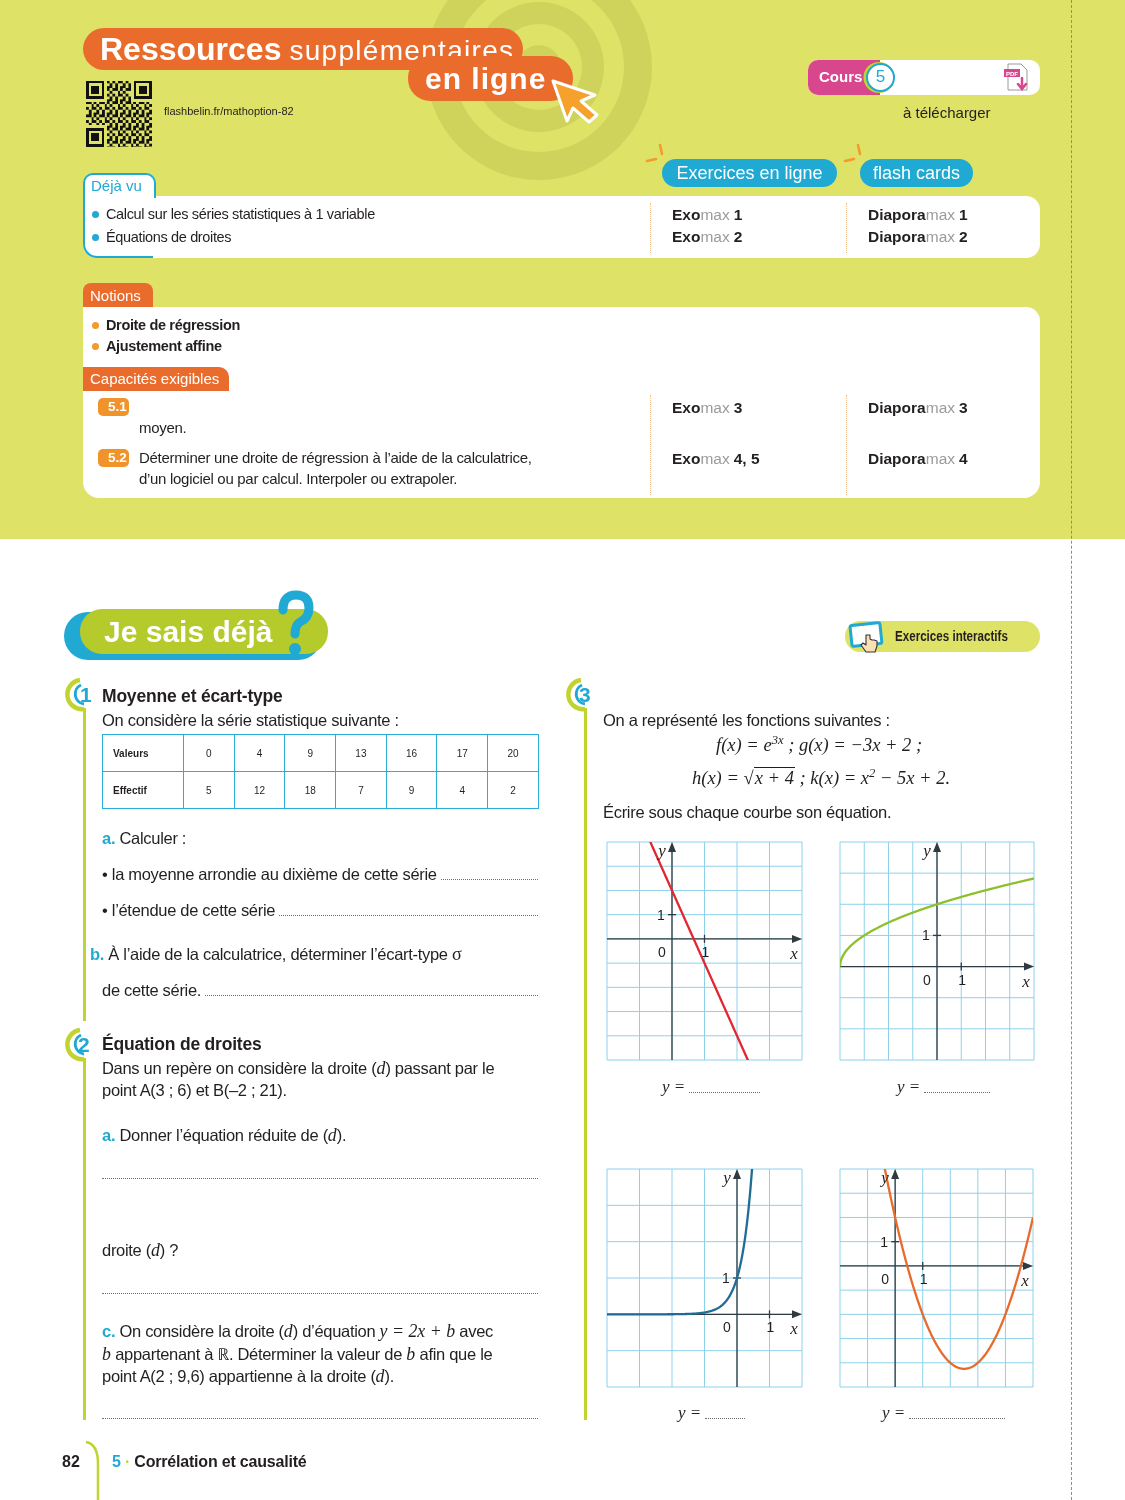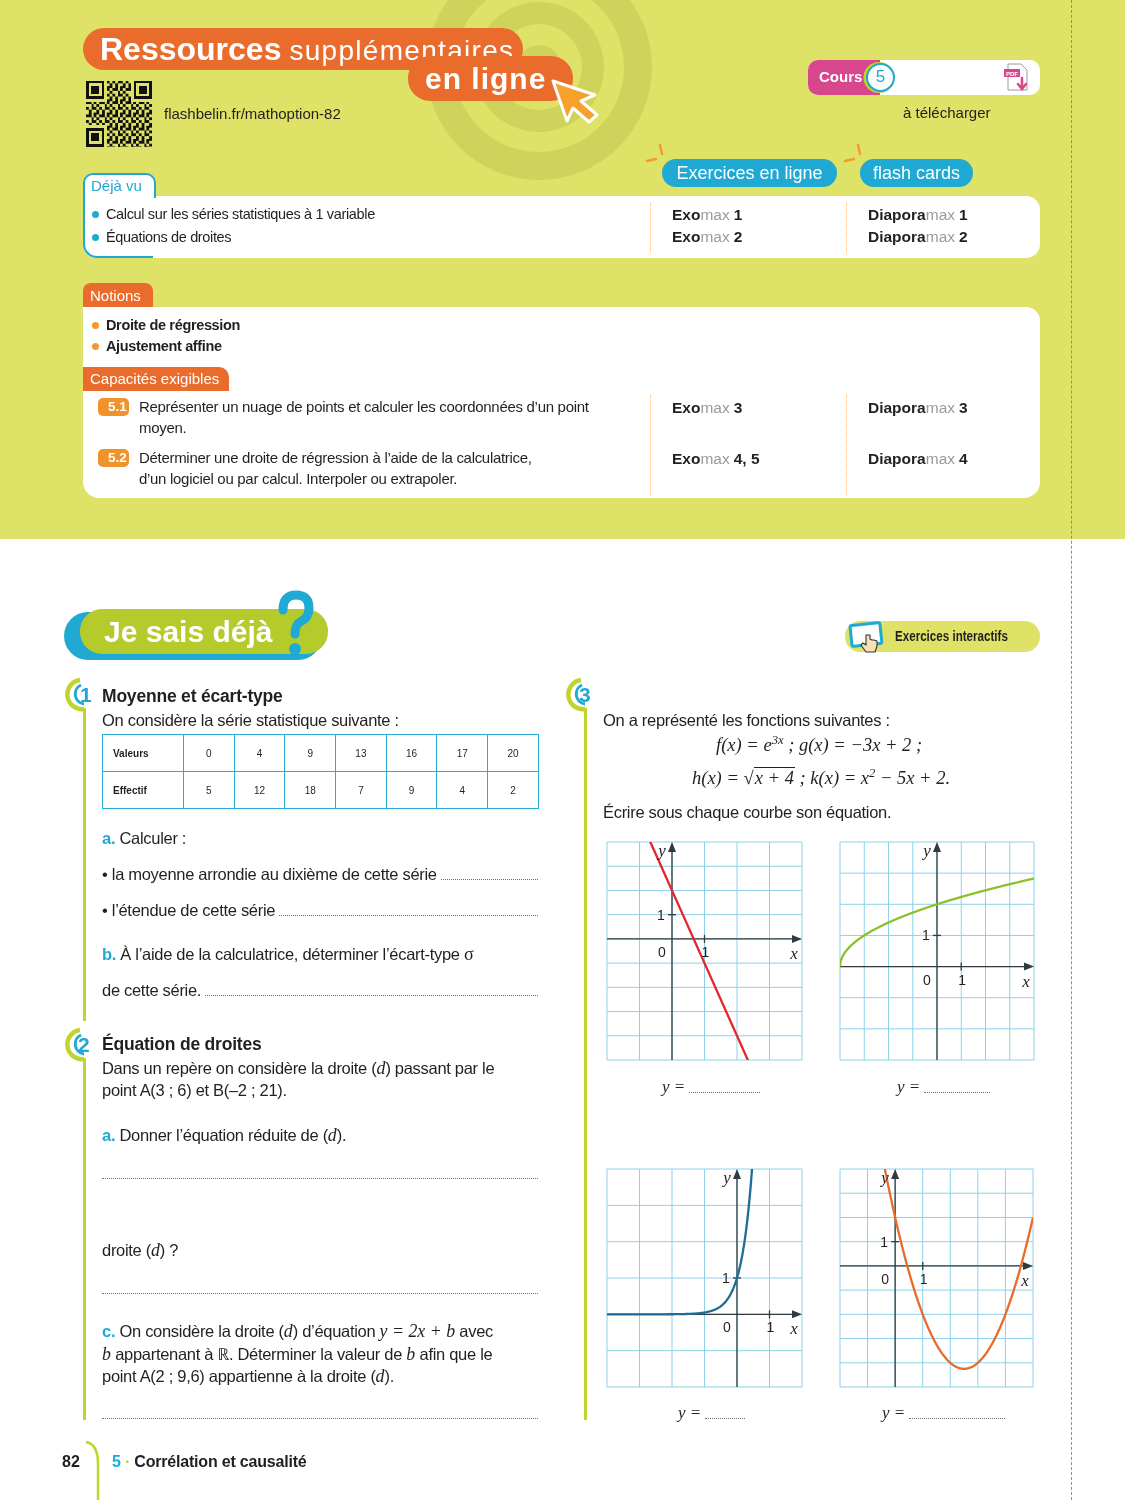--- a/index.html
+++ b/index.html
@@ -5,21 +5,21 @@
   *{box-sizing:border-box;}
   :root{--band:#dee266;--orange:#ea6c2d;--cyan:#1fa9d3;--lime:#c1d32f;--magenta:#d8468d;--ink:#231f20;--grey:#9b9b9b;--lime-title:#b5cb2c;}
   body{margin:0;background:#fff;}
   .page{position:relative;width:1125px;height:1500px;overflow:hidden;background:#fff;font-family:"Liberation Sans",sans-serif;color:var(--ink);}
   .abs{position:absolute;}
   .band{left:0;top:0;width:1125px;height:539px;background:var(--band);}
   .pill-orange{background:var(--orange);color:#fff;white-space:nowrap;}
   .bt-bold{font-weight:bold;font-size:32px;}
   .bt-reg{font-size:28px;letter-spacing:1.3px;margin-left:8px;}
   .bt-sub{font-weight:bold;font-size:30px;letter-spacing:1px;}
-  .link{font-size:15px;color:var(--ink);white-space:nowrap;text-align:center;}
+  .link{font-size:11px;color:var(--ink);white-space:nowrap;text-align:center;}
   .pill-cyan{background:var(--cyan);color:#fff;font-size:18px;text-align:center;line-height:28px;height:28px;border-radius:14px;white-space:nowrap;}
   .white-box{background:#fff;}
   .tab-outline{background:#fff;border:2px solid var(--cyan);border-bottom:none;border-radius:10px 10px 0 0;color:var(--cyan);font-size:15px;line-height:22px;padding-left:6px;white-space:nowrap;}
   .tab-orange{background:var(--orange);color:#fff;font-size:15px;white-space:nowrap;}
   .bullet{width:7px;height:7px;border-radius:50%;}
   .item{font-size:14.5px;letter-spacing:-0.35px;line-height:22px;white-space:nowrap;}
   .item.bold{font-weight:bold;}
   .sep{border-left:1.5px dotted #f3c290;}
   .res{font-size:15.5px;line-height:22px;white-space:nowrap;}
   .res .b{font-weight:bold;color:var(--ink);}
@@ -156,21 +156,20 @@
   <div class="abs tab-orange" style="left:83px;top:283px;width:70px;height:25px;border-radius:8px 8px 0 0;padding-left:7px;line-height:25px;">Notions</div>
   <div class="abs white-box" style="left:83px;top:307px;width:957px;height:191px;border-radius:0 14px 16px 16px;">
     <div class="abs bullet" style="left:9px;top:15px;background:#f39a2c;"></div>
     <div class="abs item bold" style="left:23px;top:7px;">Droite de régression</div>
     <div class="abs bullet" style="left:9px;top:36px;background:#f39a2c;"></div>
     <div class="abs item bold" style="left:23px;top:28px;">Ajustement affine</div>
 
     <div class="abs tab-orange" style="left:0;top:60px;width:146px;height:24px;border-radius:0 10px 0 0;padding-left:7px;line-height:24px;">Capacités exigibles</div>
 
     <div class="abs code-badge" style="left:15px;top:91px;width:31px;height:18px;">5.1</div>
-    <div class="abs cap" style="left:56px;top:89px;">Représenter un nuage de points et calculer les coordonnées d’un point</div>
     <div class="abs cap" style="left:56px;top:110px;">moyen.</div>
 
     <div class="abs code-badge" style="left:15px;top:142px;width:31px;height:18px;">5.2</div>
     <div class="abs cap" style="left:56px;top:140px;">Déterminer une droite de régression à l’aide de la calculatrice,</div>
     <div class="abs cap" style="left:56px;top:161px;">d’un logiciel ou par calcul. Interpoler ou extrapoler.</div>
 
     <div class="abs sep" style="left:567px;top:88px;height:100px;"></div>
     <div class="abs sep" style="left:763px;top:88px;height:100px;"></div>
 
     <div class="abs res" style="left:589px;top:90px;"><span class="b">Exo</span><span class="mx">max</span><span class="n">3</span></div>
@@ -234,21 +233,21 @@
 
   <div class="abs line" style="left:102px;top:827px;"><span class="lbl">a.</span><span> Calculer :</span></div>
   <div class="abs line fillrow" style="left:102px;top:863px;width:436px;">
       <span>• la moyenne arrondie au dixième de cette série</span>
       <span class="fill"></span>
     </div>
   <div class="abs line fillrow" style="left:102px;top:899px;width:436px;">
       <span>• l’étendue de cette série</span>
       <span class="fill"></span>
     </div>
-  <div class="abs line" style="left:102px;top:943px;"><span class="lbl">b.</span><span> À l’aide de la calculatrice, déterminer l’écart-type </span><span class="sigma">σ</span></div>
+  <div class="abs line" style="left:90px;top:943px;"><span class="lbl">b.</span><span> À l’aide de la calculatrice, déterminer l’écart-type </span><span class="sigma">σ</span></div>
   <div class="abs line fillrow" style="left:102px;top:979px;width:436px;">
       <span>de cette série.</span>
       <span class="fill"></span>
     </div>
 
   <svg class="abs" style="left:64px;top:1027px" width="24" height="36">
     <path d="M16 3 A14 14 0 0 0 20 32" stroke="#c1d32f" stroke-width="4.5" fill="none"></path>
     <path d="M17 8 A10 10 0 0 0 20 27" stroke="#1fa9d3" stroke-width="3" fill="none"></path>
   </svg>
   <span class="abs ex-num" style="left:78px;top:1033px;">2</span>

